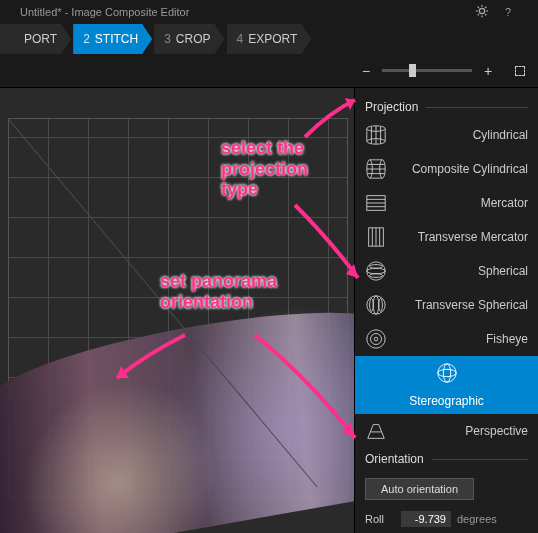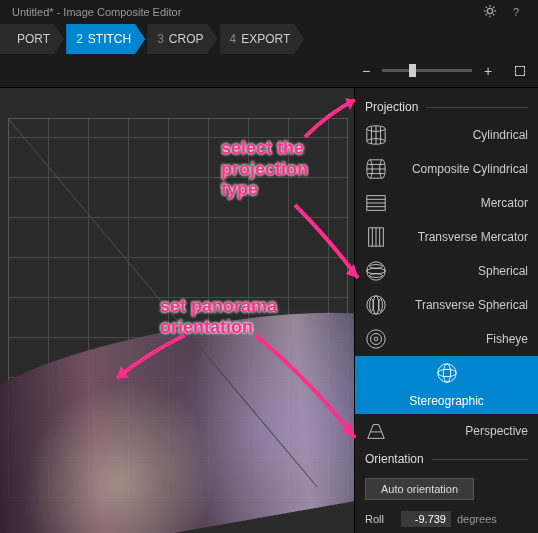--- a/index.html
+++ b/index.html
@@ -1,27 +1,27 @@
 <!DOCTYPE html>
 <html><head>
 <meta charset="utf-8">
 <style>
   * { box-sizing: border-box; margin: 0; padding: 0; font-family: "Segoe UI", Arial, sans-serif; }
   body { width: 538px; height: 533px; background: #1a1a1a; color: #ccc; overflow: hidden; position: relative; }
   
-  .titlebar { height: 24px; display: flex; align-items: center; padding: 0 12px; font-size: 11px; color: #999; }
+  .titlebar { height: 24px; display: flex; align-items: center; padding: 0 20px; font-size: 11px; color: #999; }
   .titlebar .title { flex: 1; }
   .titlebar .icon-btn { width: 20px; text-align: center; cursor: pointer; margin-left: 6px; }
 
   .tabs { height: 30px; display: flex; align-items: stretch; background: #1a1a1a; padding-left: 0; }
   .tab { position: relative; display: flex; align-items: center; padding: 0 14px 0 10px; font-size: 12px; color: #ccc; background: #2a2a2a; margin-right: 2px; cursor: pointer; clip-path: polygon(0 0, calc(100% - 10px) 0, 100% 50%, calc(100% - 10px) 100%, 0 100%); }
   .tab .num { color: #888; margin-right: 5px; }
   .tab.active { background: #0086d0; color: #fff; }
   .tab.active .num { color: #cce9f7; }
-  .tab.first { padding-left: 17px; }
+  .tab.first { padding-left: 24px; }
 
   .toolbar { height: 34px; display: flex; justify-content: flex-end; align-items: center; padding-right: 10px; background: #1a1a1a; border-bottom: 1px solid #000; }
   .zoom { display: flex; align-items: center; gap: 8px; }
   .zoom .btn { width: 16px; height: 16px; display: flex; align-items: center; justify-content: center; color: #ccc; cursor: pointer; font-size: 14px; }
   .slider { width: 90px; height: 3px; background: #555; position: relative; }
   .slider .thumb { position: absolute; left: 30%; top: -5px; width: 7px; height: 13px; background: #ccc; }
   .fit-btn { margin-left: 8px; width: 16px; height: 16px; position: relative; cursor: pointer; }
   .fit-btn::before { content:""; position:absolute; inset:3px; border:1px dashed #ccc; }
 
   .main { display: flex; height: calc(533px - 24px - 30px - 34px); }
@@ -219,21 +219,21 @@
       <span class="unit">degrees</span>
     </div>
     
     
   </div>
 </div>
 
 <div class="annot" style="left:221px; top:138px; white-space:pre;">select the
 projection
 type</div>
-<div class="annot" style="left:160px; top:296px; white-space:pre;">set panorama
+<div class="annot" style="left:160px; top:271px; white-space:pre;">set panorama
 orientation</div>
 
 <div class="arrow" style="left:300px; top:92px;">
   <svg width="70" height="50">
       <path d="M5 45 Q30 20 55 8"></path>
       <polygon points="55,8 45,6 50,18"></polygon>
     </svg>
 </div>
 <div class="arrow" style="left:290px; top:200px;">
   <svg width="80" height="90">

